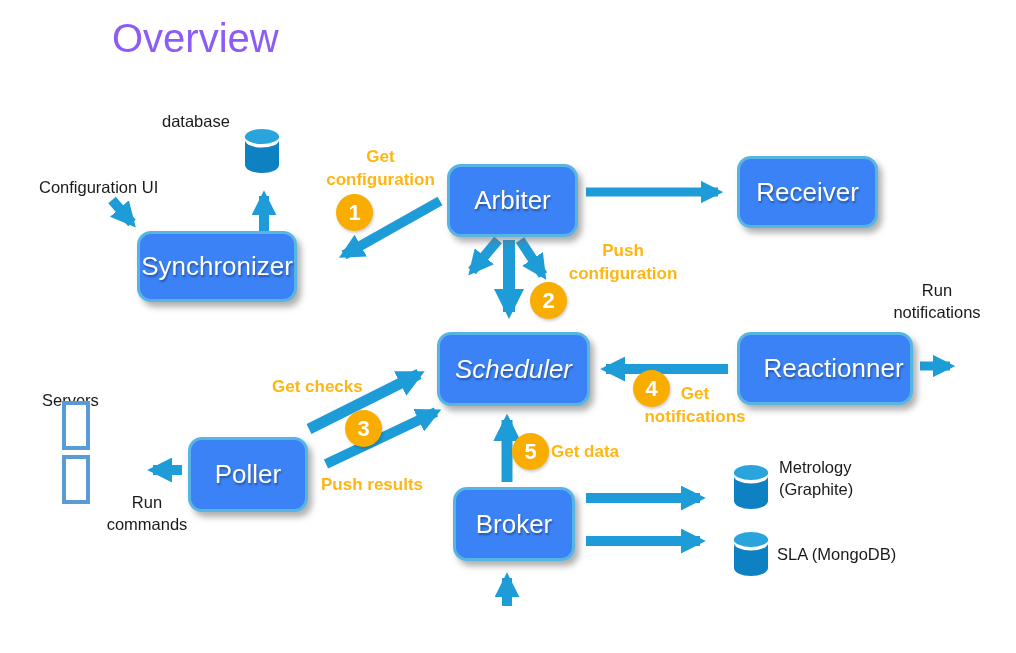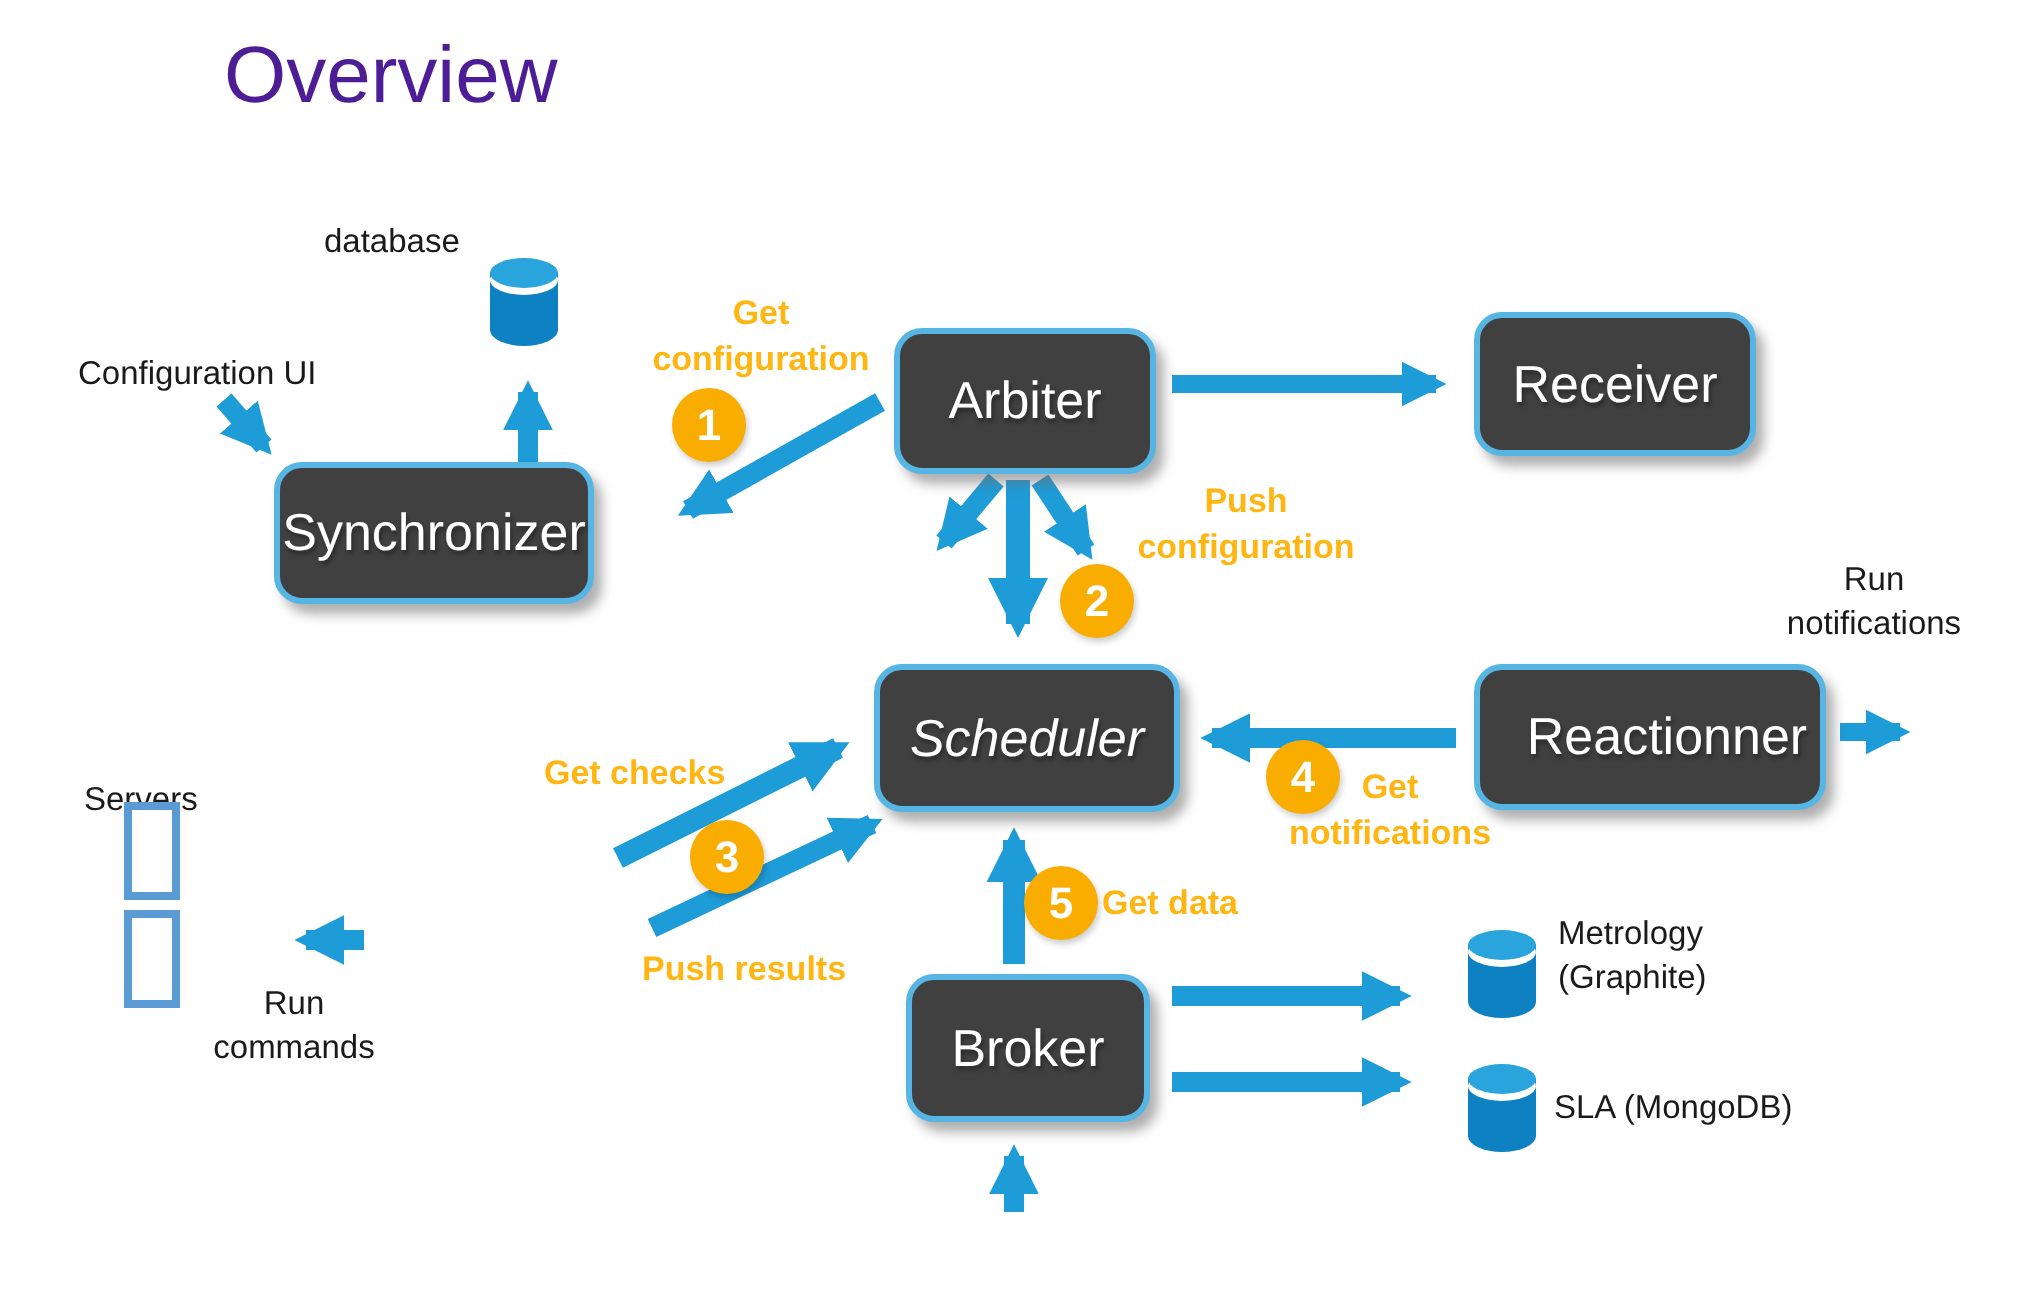--- a/index.html
+++ b/index.html
@@ -1,26 +1,26 @@
 <!DOCTYPE html>
 <html><head>
 <meta charset="utf-8">
 <style>
   html,body{margin:0;padding:0;background:#ffffff;}
   .stage{
     position:relative;width:1016px;height:653px;background:#ffffff;overflow:hidden;
     font-family:"Liberation Sans", sans-serif;
   }
   .title{
-    position:absolute;left:112px;top:16px;font-size:40px;font-weight:400;color:#4c1d95;
+    position:absolute;left:112px;top:16px;font-size:40px;font-weight:400;color:#8b5cf6;
     letter-spacing:0px;margin:0;
   }
   .arrows{position:absolute;left:0;top:0;width:1016px;height:653px;}
   .node{
-    position:absolute;background:#404040;border:3px solid #57B5E4;border-radius:14px;
+    position:absolute;background:#3b82f6;border:3px solid #57B5E4;border-radius:14px;
     color:#fff;display:flex;align-items:center;justify-content:center;
     font-size:26px;box-sizing:border-box;
     box-shadow:4px 5px 6px rgba(110,110,110,.55);
     text-shadow:1px 2px 2px rgba(0,0,0,.35);
   }
   .badge{
     position:absolute;width:37px;height:37px;border-radius:50%;background:#F8AD00;
     color:#fff;font-weight:bold;font-size:22px;display:flex;align-items:center;justify-content:center;
     box-shadow:1px 2px 3px rgba(0,0,0,.2);
   }
@@ -78,20 +78,23 @@
     </div>
   <div class="node" style="left:737px;top:156px;width:141px;height:72px;">
       <span>Receiver</span>
     </div>
   <div class="node" style="left:437px;top:332px;width:153px;height:74px;font-style:italic;">
       <span>Scheduler</span>
     </div>
   <div class="node" style="left:737px;top:332px;width:176px;height:73px;padding-left:17px;">
       <span>Reactionner</span>
     </div>
+  <div class="node" style="left:188px;top:437px;width:120px;height:75px;">
+      <span>Poller</span>
+    </div>
   <div class="node" style="left:453px;top:487px;width:122px;height:74px;">
       <span>Broker</span>
     </div>
 
   <div class="badge" style="left:336px;top:194px;">
       <span>1</span>
     </div>
   <div class="badge" style="left:530px;top:282px;">
       <span>2</span>
     </div>

